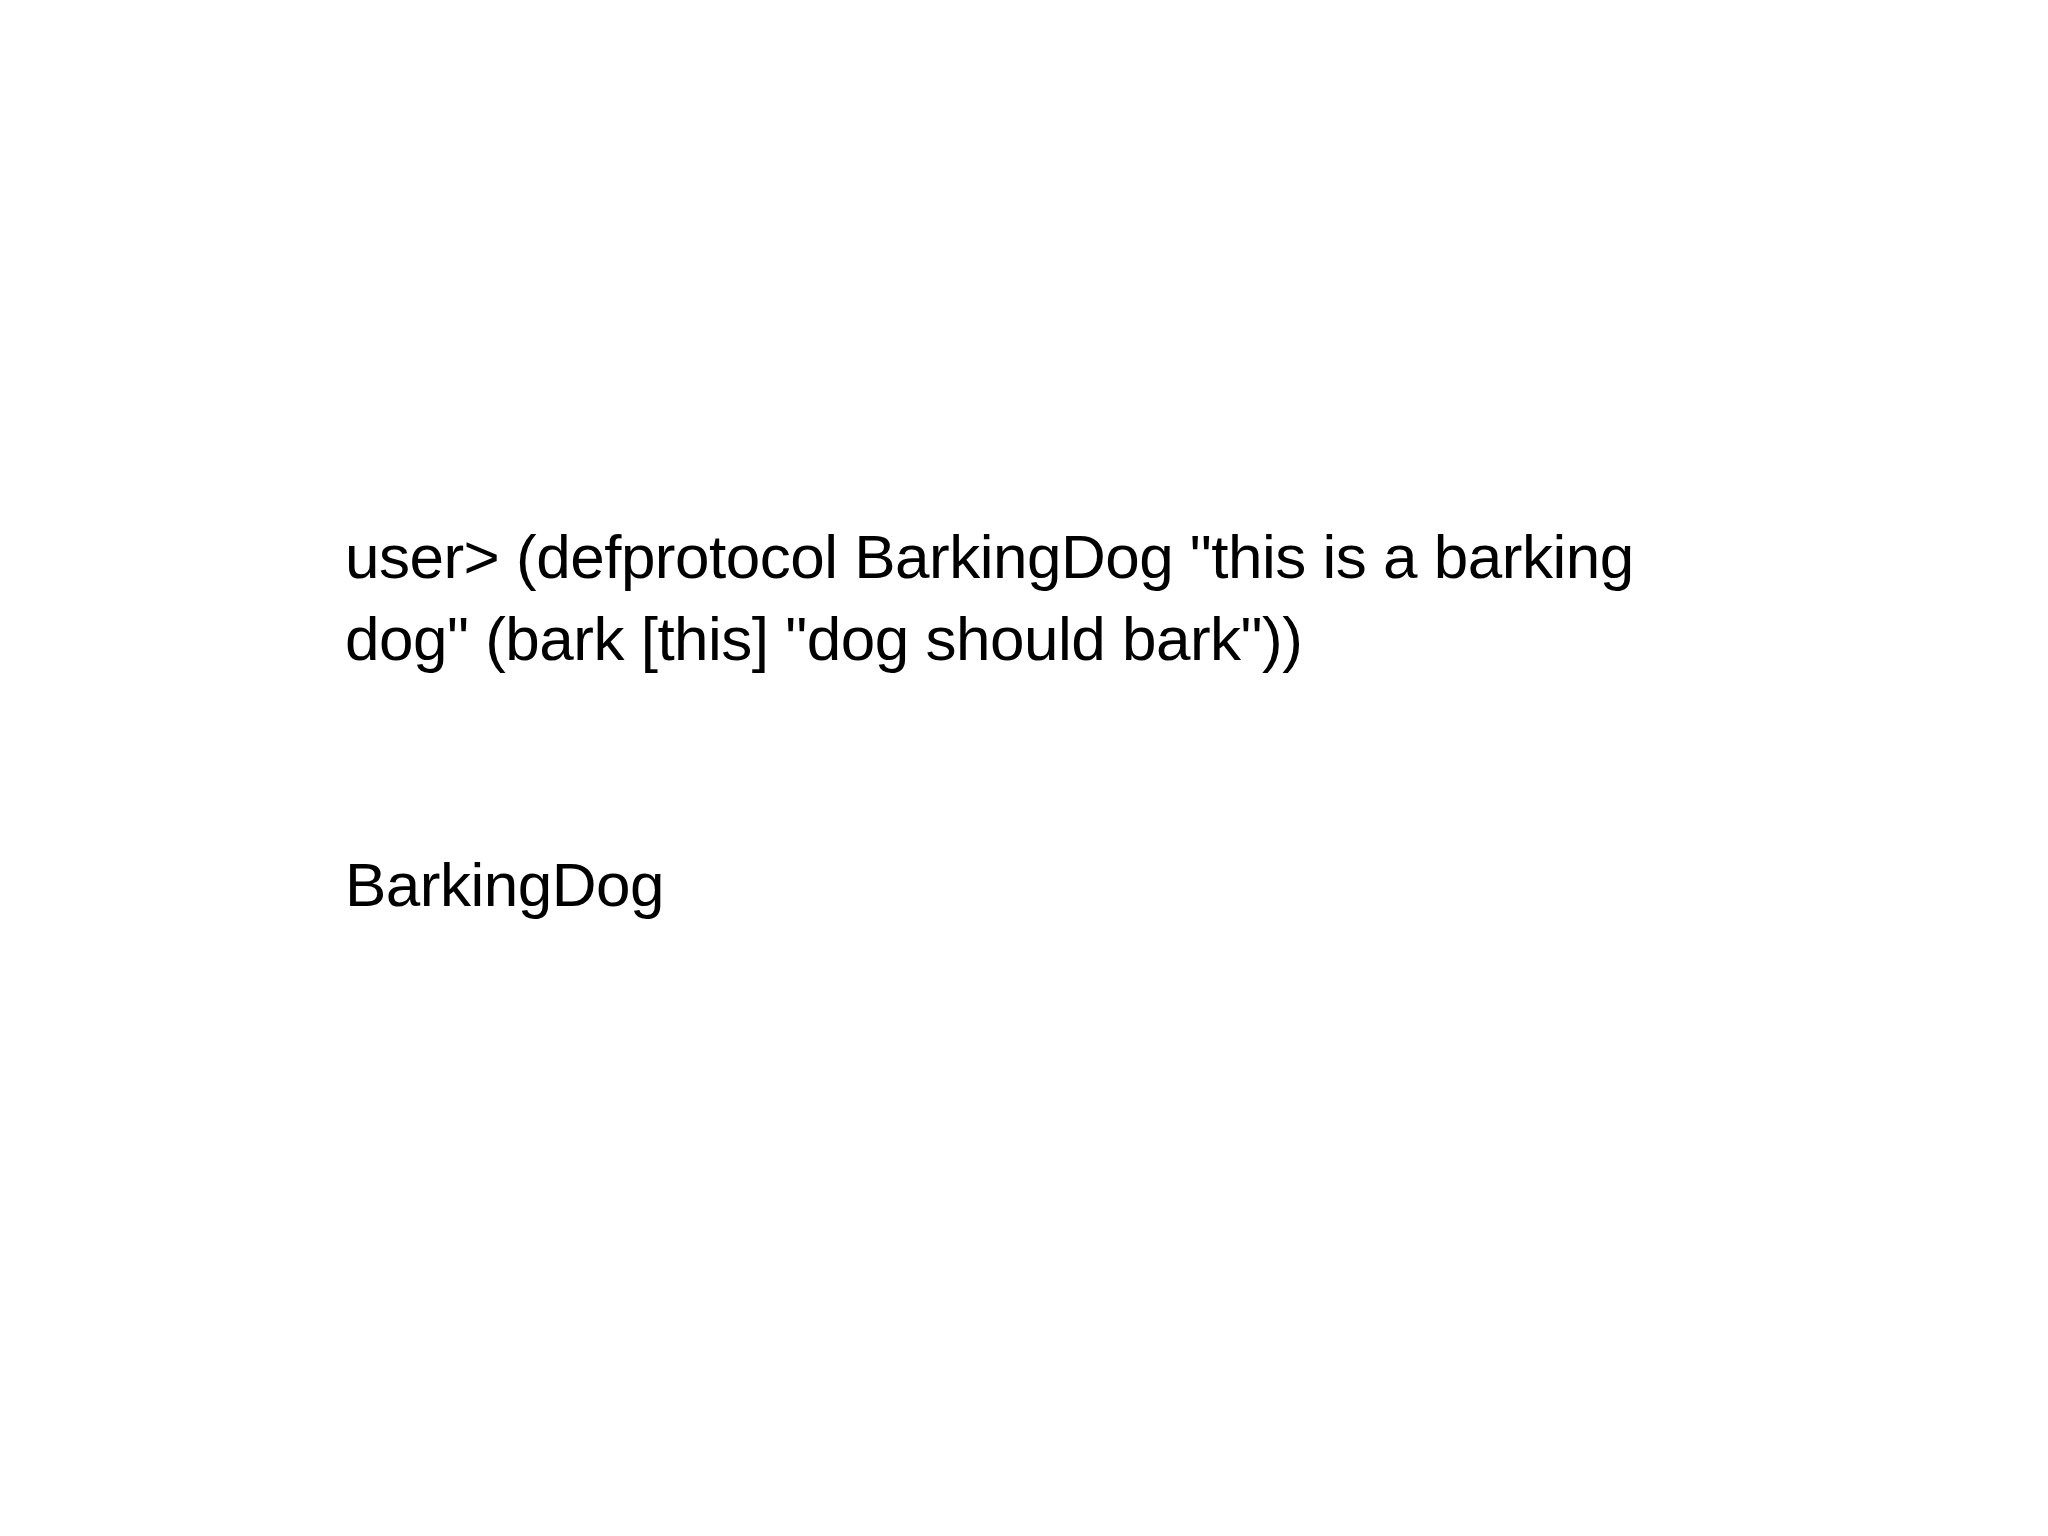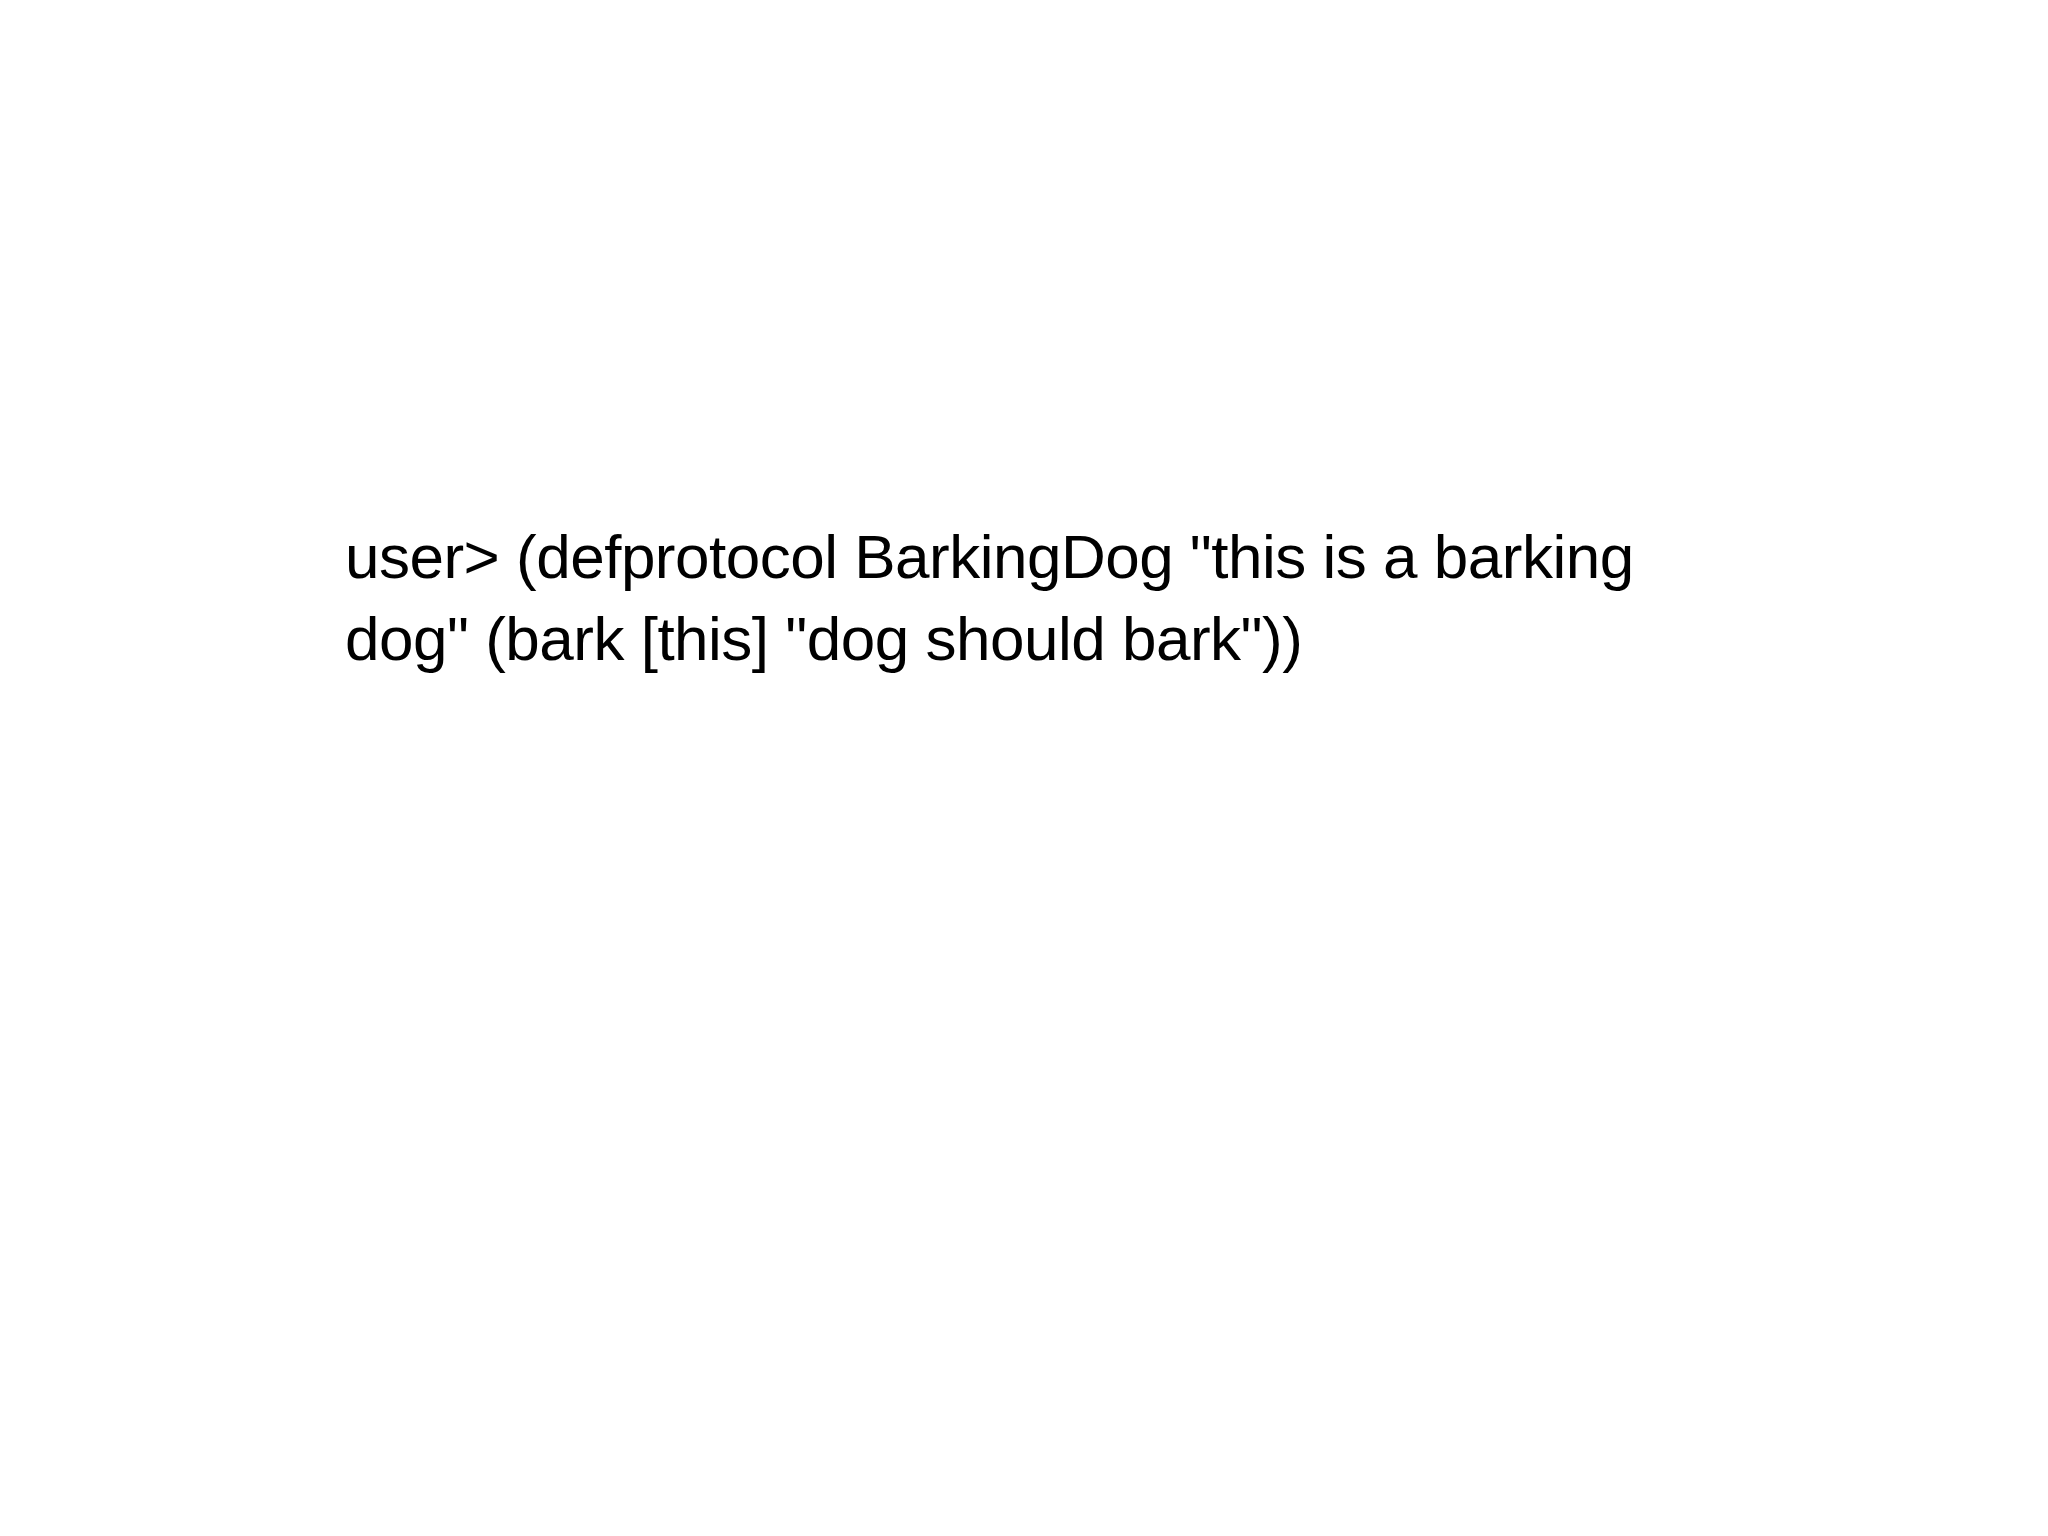--- a/index.html
+++ b/index.html
@@ -49,20 +49,21 @@
 </style>
 </head>
 <body>
 
 <div class="slide">
 
   <div class="repl-transcript">
 
     <div class="repl-block">
       <div class="repl-line">user&gt; (defprotocol BarkingDog "this is a barking dog" (bark [this] "dog should bark"))</div>
+      <div class="repl-line">BarkingDog</div>
     </div>
 
     <div class="repl-gap"></div>
 
     
 
     
 
     
 

